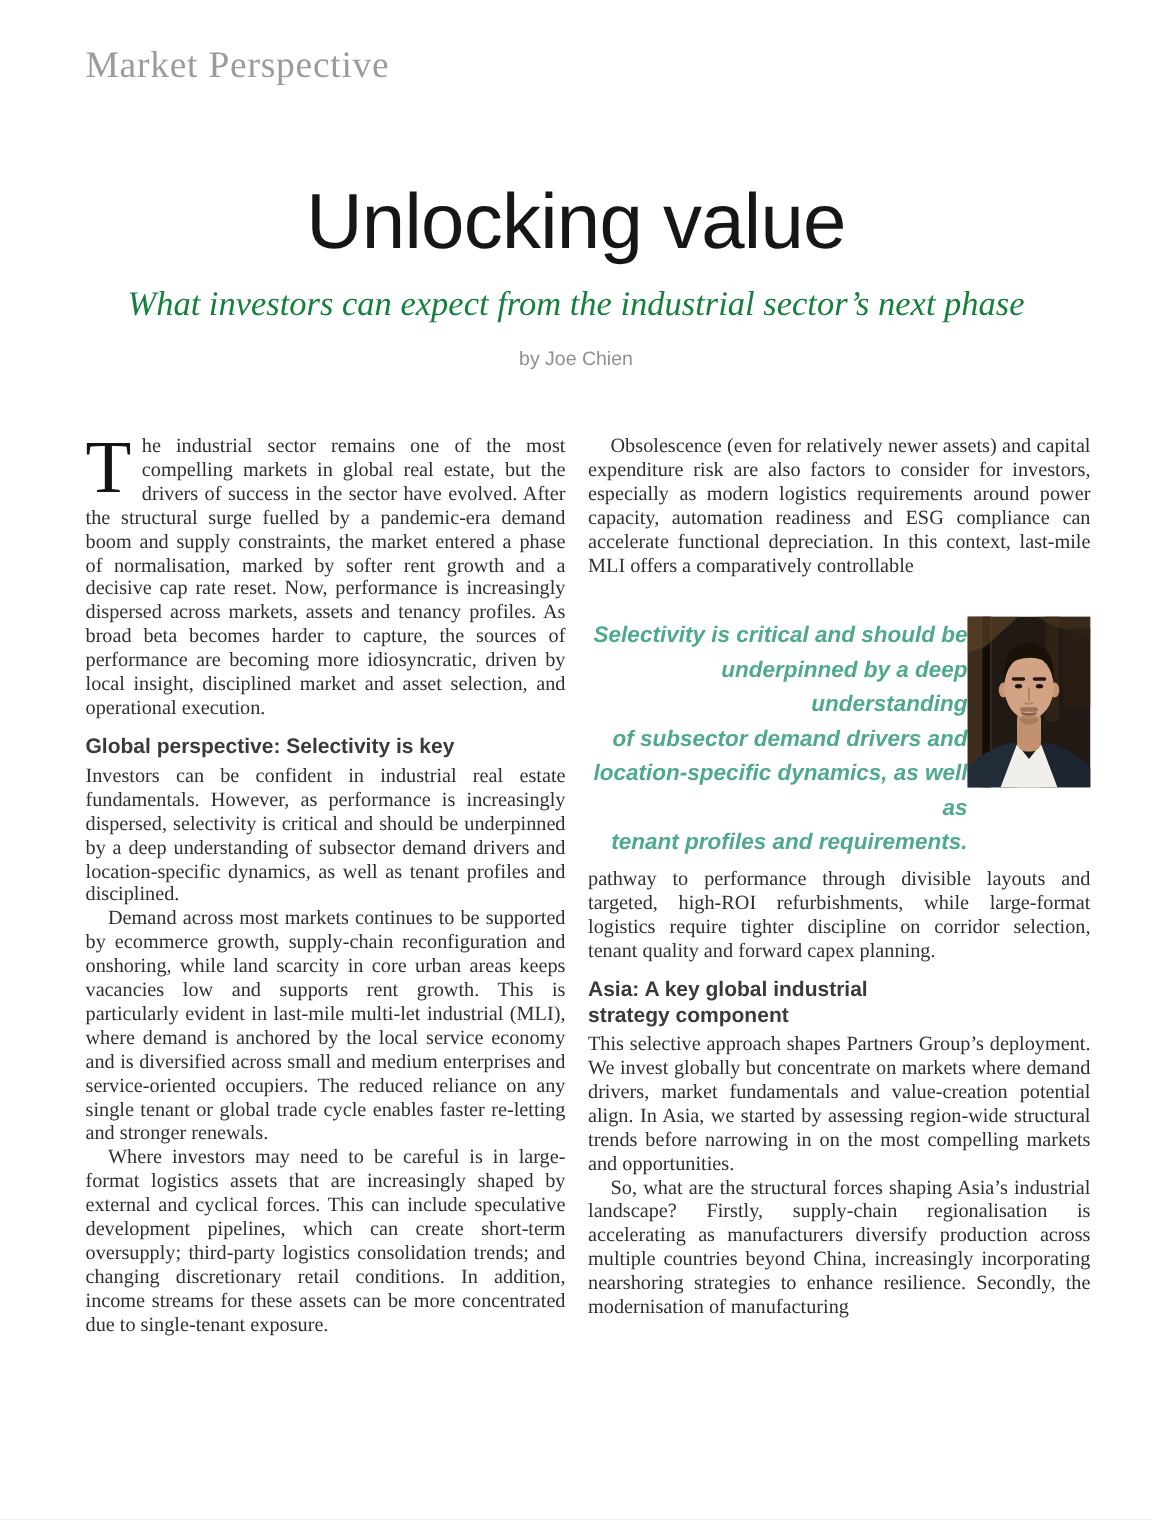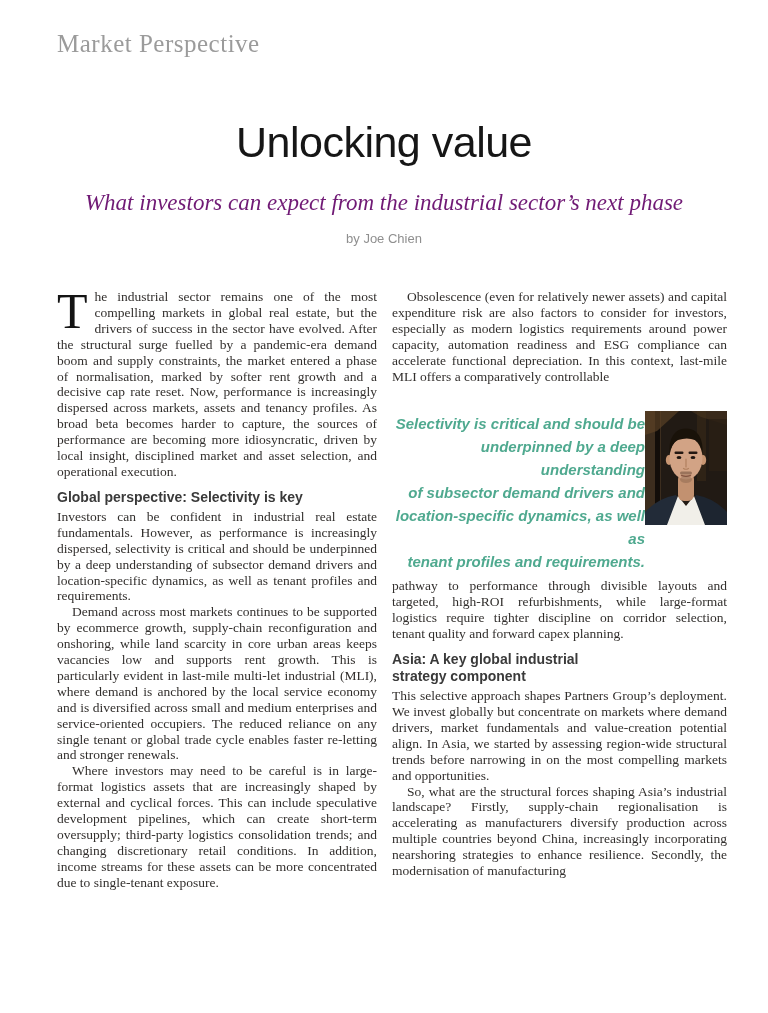--- a/index.html
+++ b/index.html
@@ -14,28 +14,28 @@
   }
   .kicker {
     position:absolute; left:57px; top:30px;
     font-family:"Liberation Serif", serif;
     font-size:25px; color:#9b9b9b; letter-spacing:0.5px;
   }
   .title {
     position:absolute; left:0; top:118px; width:100%;
     text-align:center;
     font-family:"Liberation Sans", sans-serif;
-    font-size:43px; font-weight:400; color:#161616;
+    font-size:52px; font-weight:400; color:#161616;
     letter-spacing:-0.5px;
   }
   .subtitle {
     position:absolute; left:0; top:190px; width:100%;
     text-align:center;
     font-family:"Liberation Serif", serif;
-    font-style:italic; font-size:23px; color:#701a75;
+    font-style:italic; font-size:23px; color:#15803d;
   }
   .byline {
     position:absolute; left:0; top:231px; width:100%;
     text-align:center;
     font-family:"Liberation Sans", sans-serif;
     font-size:13px; color:#8f8f8f;
   }
   .columns {
     position:absolute; left:57px; top:289px; width:670px;
     display:flex; gap:15px;
@@ -108,21 +108,21 @@
 
   <div class="subtitle">What investors can expect from the industrial sector’s next phase</div>
 
   <div class="byline">by Joe Chien</div>
 
   <div class="columns">
 
     <div class="col col-left">
       <p><span class="dropcap">T</span><span>he industrial sector remains one of the most compelling markets in global real estate, but the drivers of success in the sector have evolved. After the structural surge fuelled by a pandemic-era demand boom and supply constraints, the market entered a phase of normalisation, marked by softer rent growth and a decisive cap rate reset. Now, performance is increasingly dispersed across markets, assets and tenancy profiles. As broad beta becomes harder to capture, the sources of performance are becoming more idiosyncratic, driven by local insight, disciplined market and asset selection, and operational execution.</span></p>
       <div class="body-heading">Global perspective: Selectivity is key</div>
-      <p>Investors can be confident in industrial real estate fundamentals. However, as performance is increasingly dispersed, selectivity is critical and should be underpinned by a deep understanding of subsector demand drivers and location-specific dynamics, as well as tenant profiles and requirements.</p>
+      <p>Investors can be confident in industrial real estate fundamentals. However, as performance is increasingly dispersed, selectivity is critical and should be underpinned by a deep understanding of subsector demand drivers and location-specific dynamics, as well as tenant profiles and disciplined.</p>
       <p class="indent">Demand across most markets continues to be supported by ecommerce growth, supply-chain reconfiguration and onshoring, while land scarcity in core urban areas keeps vacancies low and supports rent growth. This is particularly evident in last-mile multi-let industrial (MLI), where demand is anchored by the local service economy and is diversified across small and medium enterprises and service-oriented occupiers. The reduced reliance on any single tenant or global trade cycle enables faster re-letting and stronger renewals.</p>
       <p class="indent">Where investors may need to be careful is in large-format logistics assets that are increasingly shaped by external and cyclical forces. This can include speculative development pipelines, which can create short-term oversupply; third-party logistics consolidation trends; and changing discretionary retail conditions. In addition, income streams for these assets can be more concentrated due to single-tenant exposure.</p>
     </div>
 
     <div class="col col-right">
       <p class="indent">Obsolescence (even for relatively newer assets) and capital expenditure risk are also factors to consider for investors, especially as modern logistics requirements around power capacity, automation readiness and ESG compliance can accelerate functional depreciation. In this context, last-mile MLI offers a comparatively controllable</p>
 
       <div class="quote-block">
         <div class="pull-quote">Selectivity is critical and should be
 underpinned by a deep understanding

